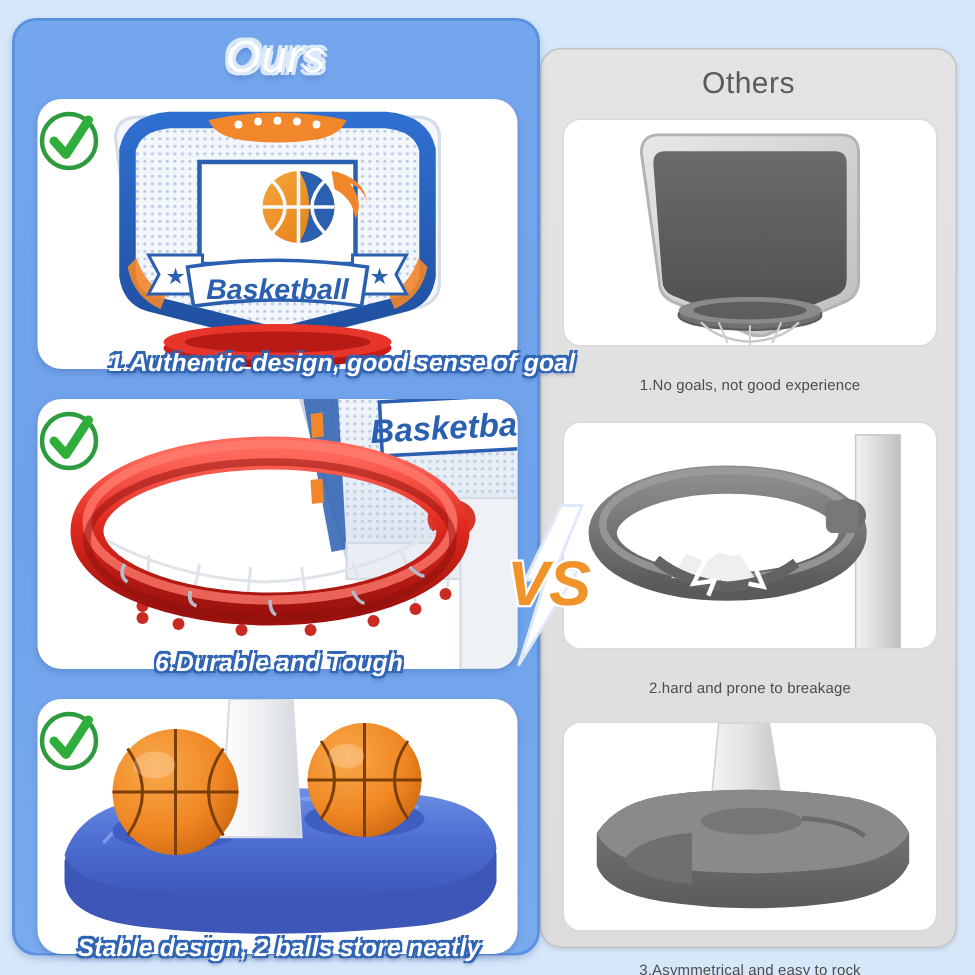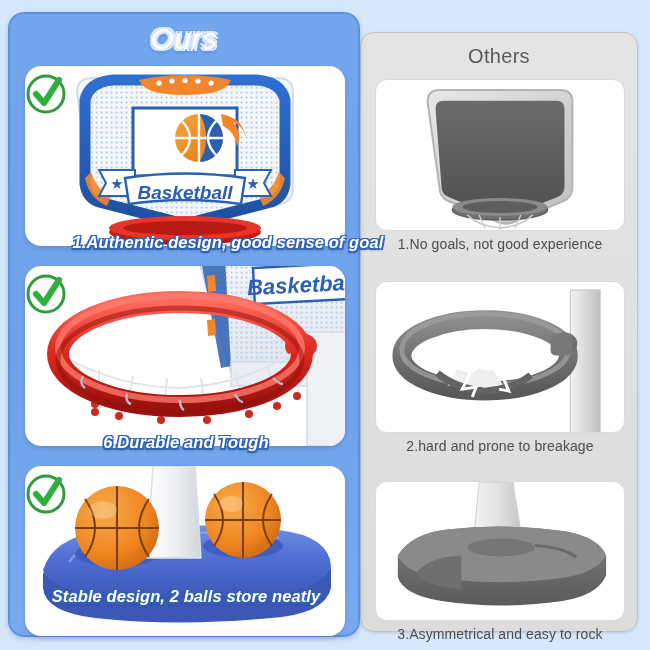--- a/index.html
+++ b/index.html
@@ -29,22 +29,23 @@
   .o-card{
     position:absolute;left:14px;width:250px;
     background:#fff;border:1px solid #dadada;border-radius:12px;
     box-sizing:border-box;overflow:hidden;
   }
   .o-card.c1{top:46px;height:152px;}
   .o-card.c2{top:248px;height:152px;}
   .o-card.c3{top:448px;height:140px;}
   .o-cap{
     position:absolute;left:0;width:278px;text-align:center;
-    font-size:14px;color:#4d4d4d;font-weight:400;
+    font-size:10px;color:#4d4d4d;font-weight:400;
     letter-spacing:.1px;
+    margin-top:16px;
   }
   .o-cap.p1{top:203px;}
   .o-cap.p2{top:405px;}
   .o-cap.p3{top:593px;}
 
   
   .panel-ours{
     position:absolute;left:8px;top:12px;width:352px;height:625px;
     background:linear-gradient(180deg,#74a6ed 0%,#6fa2ea 55%,#7aaaee 100%);
     border:2px solid #5b92e0;
@@ -74,21 +75,21 @@
     font-size:16.5px;font-weight:bold;font-style:italic;color:#ffffff;
     letter-spacing:.1px;
     text-shadow:
       -1.5px -1.5px 0 #2f63b4, 1.5px -1.5px 0 #2f63b4,
       -1.5px 1.5px 0 #2f63b4, 1.5px 1.5px 0 #2f63b4,
       0 2px 3px rgba(20,50,110,.55);
     pointer-events:none;
   }
   .u-cap.p1{top:219px;margin-left:42px;}
   .u-cap.p2{top:419px;}
-  .u-cap.p3{top:573px;}
+  .u-cap.p3{top:609px;}
 
   
   .badge{position:absolute;width:46px;height:46px;z-index:30;}
   .badge.b1{left:13px;top:57px;}
   .badge.b2{left:13px;top:257px;}
   .badge.b3{left:13px;top:457px;}
 
   
   .vs-wrap{position:absolute;left:330px;top:335px;width:72px;height:110px;z-index:40;}
 
@@ -374,14 +375,20 @@
     <svg class="badge b2" viewBox="0 0 46 46">
       <circle cx="23" cy="23" r="18" fill="none" stroke="#2e9b3f" stroke-width="3"></circle>
       <path d="M13 23 L21 32 L36 9" stroke="#2fae3c" stroke-width="6" fill="none" stroke-linecap="round" stroke-linejoin="round"></path>
     </svg>
     <svg class="badge b3" viewBox="0 0 46 46">
       <circle cx="23" cy="23" r="18" fill="none" stroke="#2e9b3f" stroke-width="3"></circle>
       <path d="M13 23 L21 32 L36 9" stroke="#2fae3c" stroke-width="6" fill="none" stroke-linecap="round" stroke-linejoin="round"></path>
     </svg>
   </div>
 
+  <div class="vs-wrap">
+    <svg viewBox="0 0 72 110" width="72" height="110">
+      <path d="M44 2 L20 52 L34 50 L16 108 L56 44 L40 46 L58 2 Z" fill="#ffffff" stroke="#dfe9f7" stroke-width="2" stroke-linejoin="round"></path>
+      <text x="36" y="68" text-anchor="middle" font-family="Liberation Sans, sans-serif" font-size="42" font-weight="bold" font-style="italic" fill="#f0932b" stroke="#ffffff" stroke-width="3" paint-order="stroke">VS</text>
+    </svg>
+  </div>
 
 </div>
 
 </body></html>

